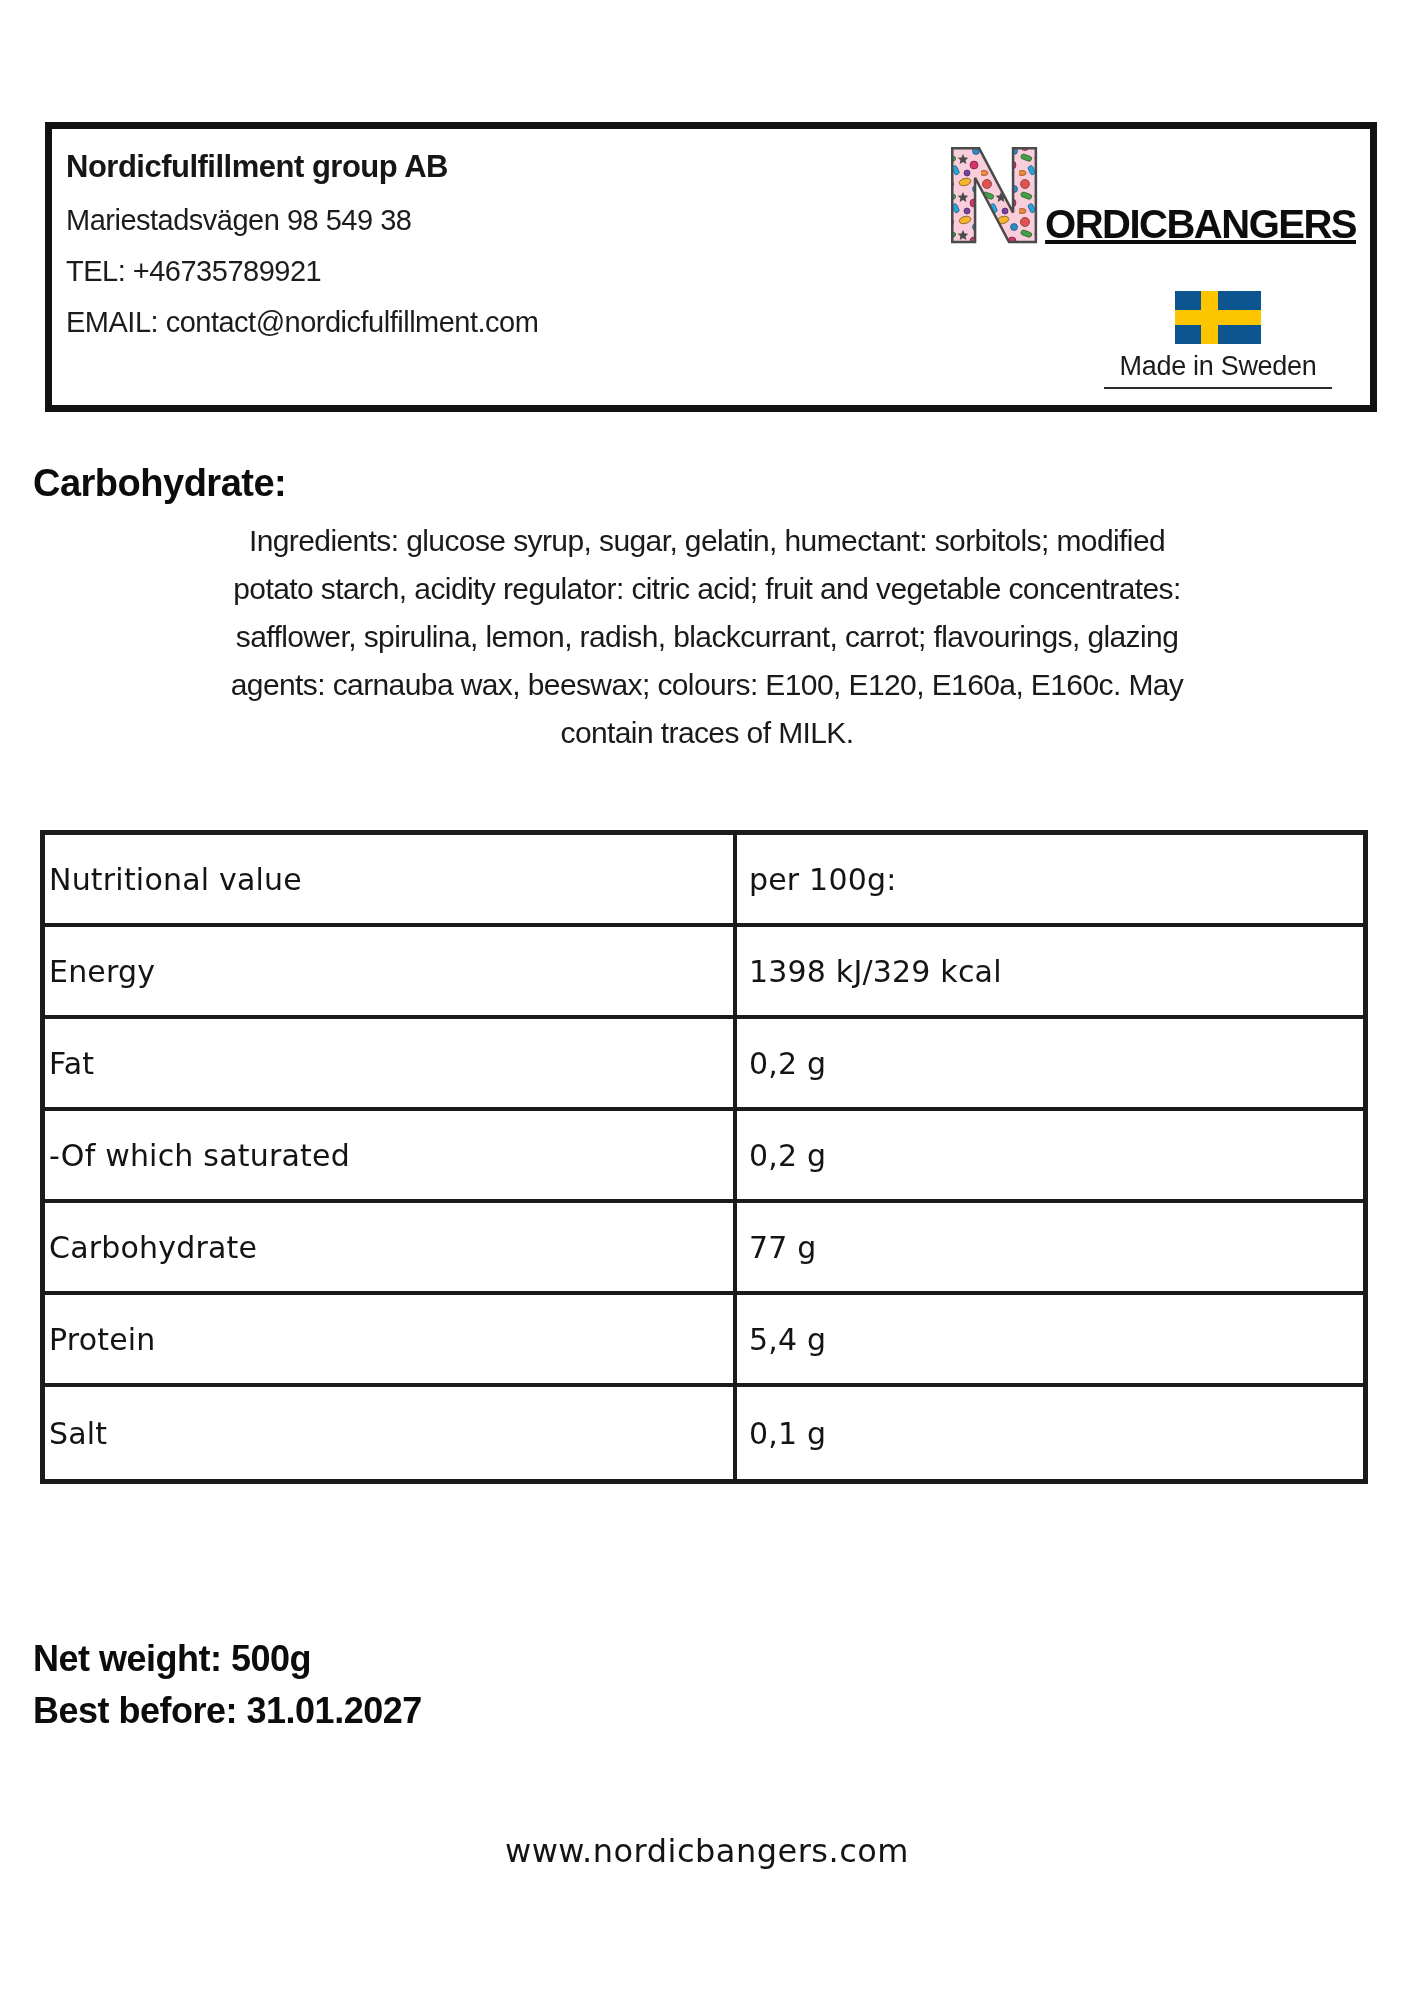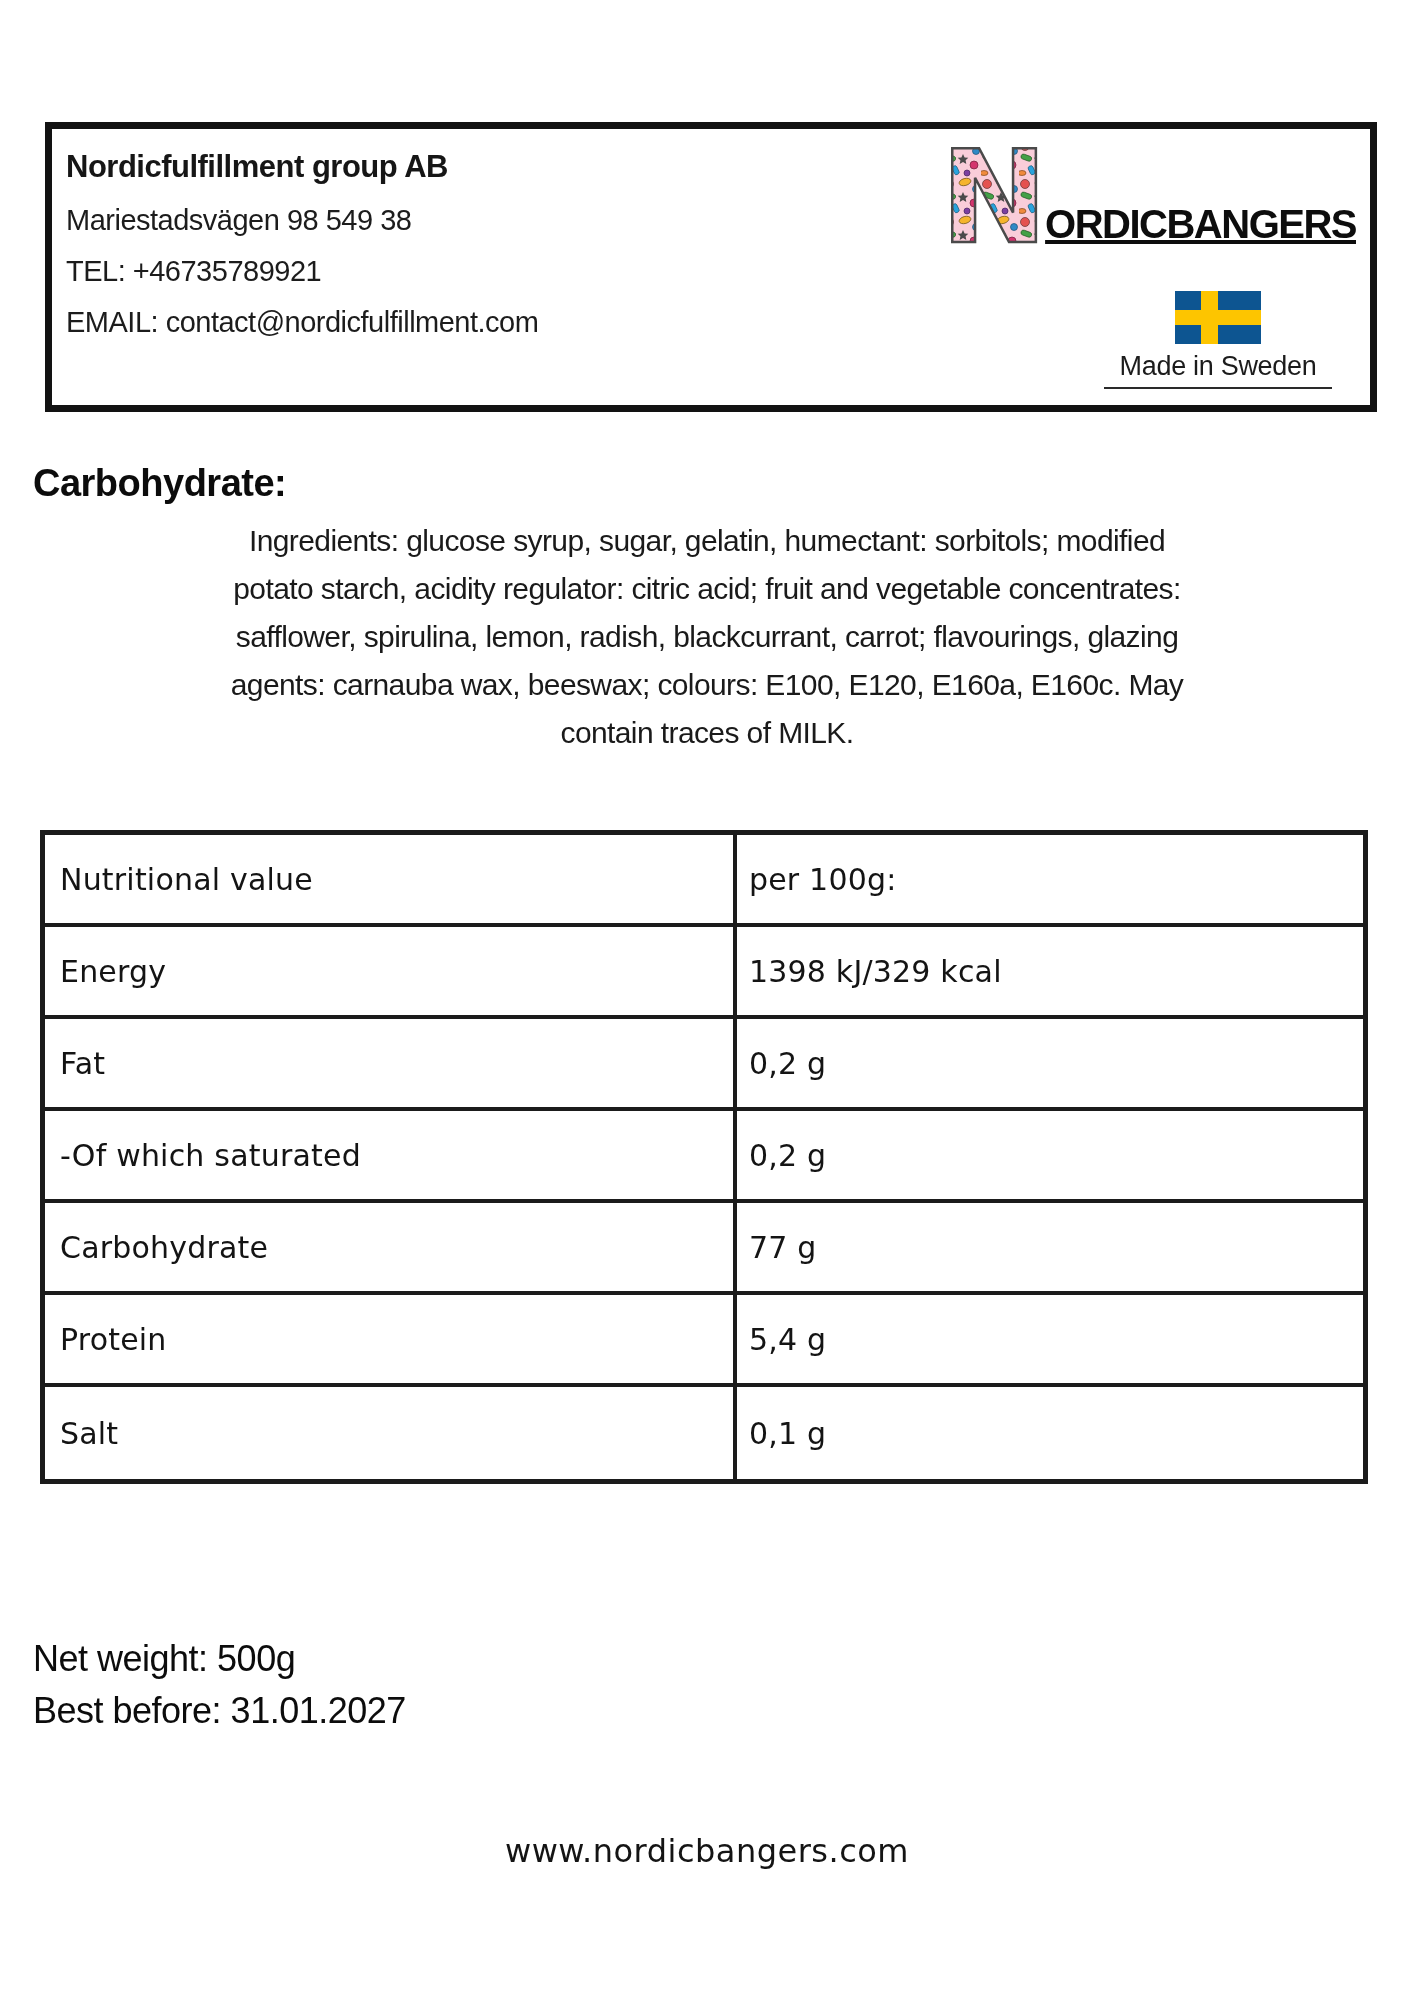--- a/index.html
+++ b/index.html
@@ -53,31 +53,31 @@
   
   .nutrition-table {
     position:absolute; left:40px; top:830px; width:1328px;
     border:5px solid #1b1b1b; background:#fff;
     font-family:"DejaVu Sans", sans-serif;
   }
   .t-row { display:flex; height:92px; border-bottom:4px solid #1b1b1b; }
   .t-row:last-child { border-bottom:none; }
   .t-label {
     width:52.5%; border-right:4px solid #1b1b1b;
-    display:flex; align-items:center; padding-left:15px;
+    display:flex; align-items:center; padding-left:4px;
     font-size:30px; color:#141414; letter-spacing:0.2px;
   }
   .t-value {
     flex:1; display:flex; align-items:center; padding-left:12px;
     font-size:30px; color:#141414; letter-spacing:0.2px;
   }
 
   
   .net-weight, .best-before {
-    position:absolute; left:33px; font-size:36px; font-weight:normal; letter-spacing:-0.5px; color:#0c0c0c;
+    position:absolute; left:33px; font-size:36px; font-weight:bold; letter-spacing:-0.5px; color:#0c0c0c;
   }
   .net-weight  { top:1638px; }
   .best-before { top:1690px; }
   .website {
     position:absolute; left:0; top:1832px; width:100%; text-align:center;
     font-family:"DejaVu Sans", sans-serif; font-size:32px; letter-spacing:0.5px; color:#141414;
   }
 </style>
 </head>
 <body>

